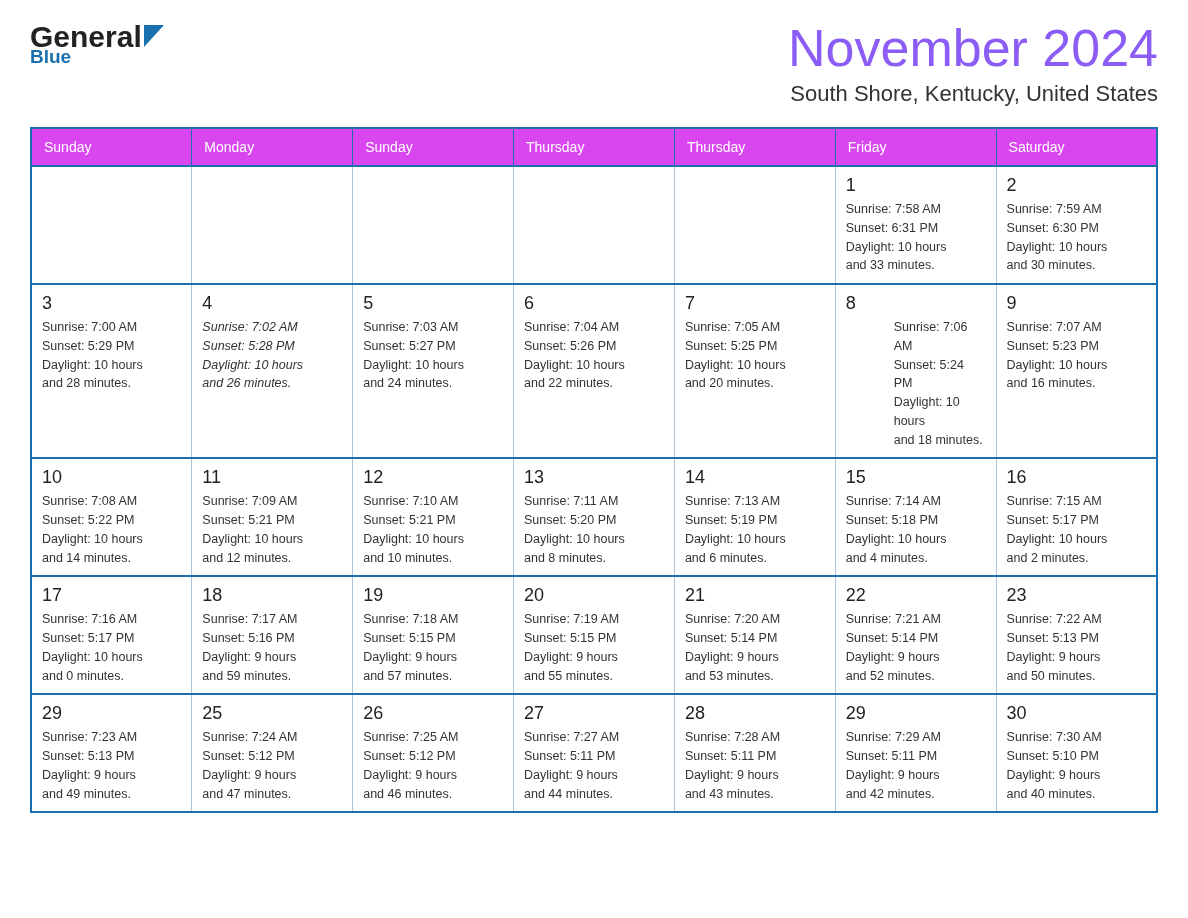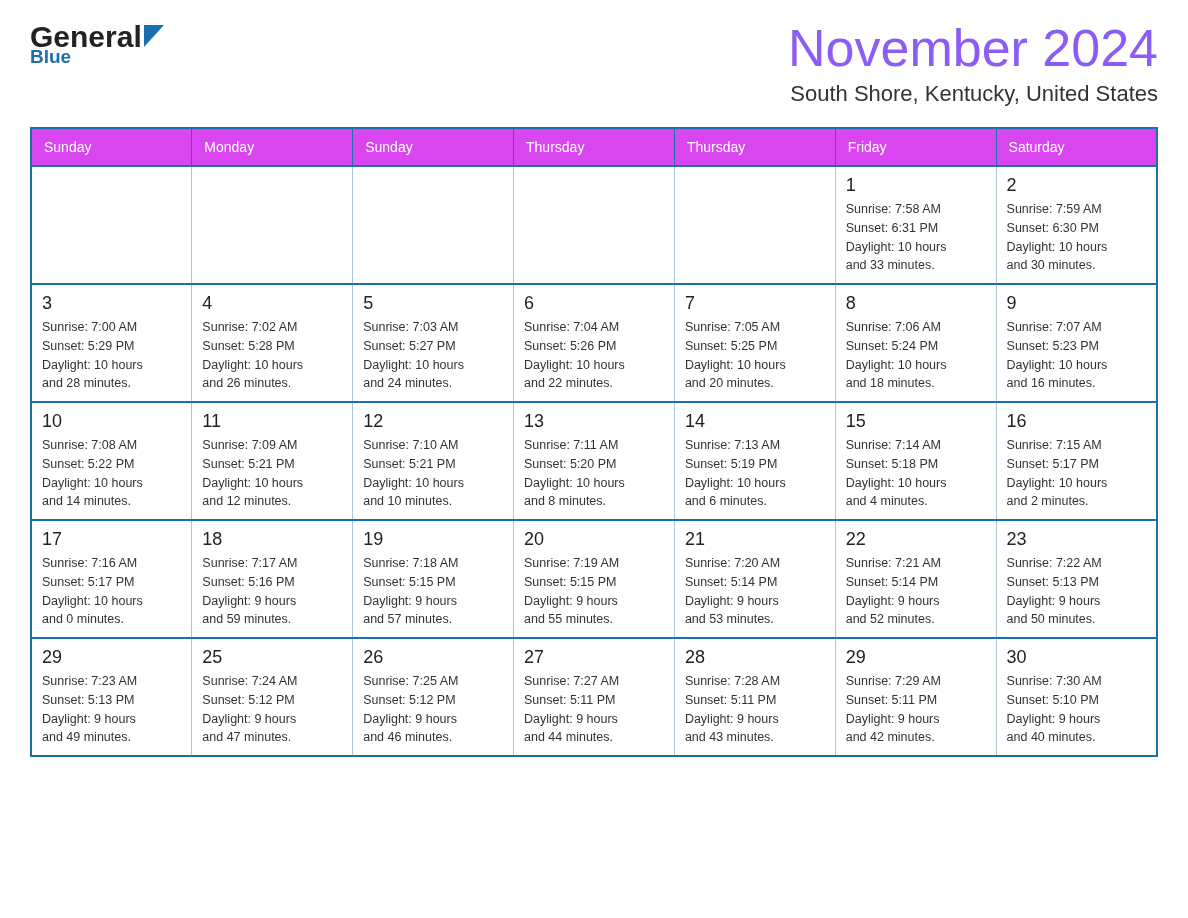--- a/index.html
+++ b/index.html
@@ -152,21 +152,21 @@
       <tr class="week-row">
         <td>
           <span class="day-number">3</span>
           <div class="day-info" style="white-space: pre-line;">Sunrise: 7:00 AM
 Sunset: 5:29 PM
 Daylight: 10 hours
 and 28 minutes.</div>
         </td>
         <td>
           <span class="day-number">4</span>
-          <div class="day-info" style="white-space: pre-line;">Sunrise: 7:02 AM
+          <div class="day-info" style="white-space: pre-line; font-style: italic;">Sunrise: 7:02 AM
 Sunset: 5:28 PM
 Daylight: 10 hours
 and 26 minutes.</div>
         </td>
         <td>
           <span class="day-number">5</span>
           <div class="day-info" style="white-space: pre-line;">Sunrise: 7:03 AM
 Sunset: 5:27 PM
 Daylight: 10 hours
 and 24 minutes.</div>
@@ -180,21 +180,21 @@
         </td>
         <td>
           <span class="day-number">7</span>
           <div class="day-info" style="white-space: pre-line;">Sunrise: 7:05 AM
 Sunset: 5:25 PM
 Daylight: 10 hours
 and 20 minutes.</div>
         </td>
         <td>
           <span class="day-number">8</span>
-          <div class="day-info" style="white-space: pre-line;">Sunrise: 7:06 AM
+          <div class="day-info" style="white-space: pre-line; margin-left: 48px;">Sunrise: 7:06 AM
 Sunset: 5:24 PM
 Daylight: 10 hours
 and 18 minutes.</div>
         </td>
         <td>
           <span class="day-number">9</span>
           <div class="day-info" style="white-space: pre-line;">Sunrise: 7:07 AM
 Sunset: 5:23 PM
 Daylight: 10 hours
 and 16 minutes.</div>

